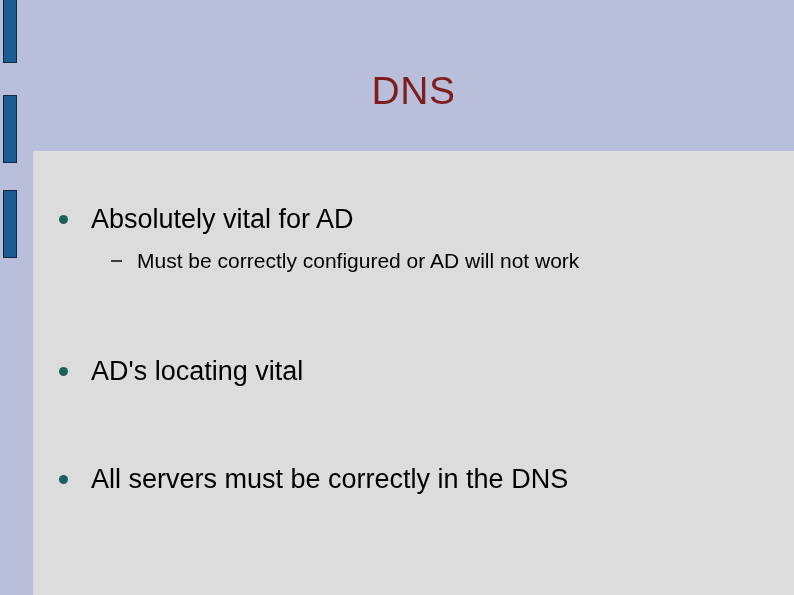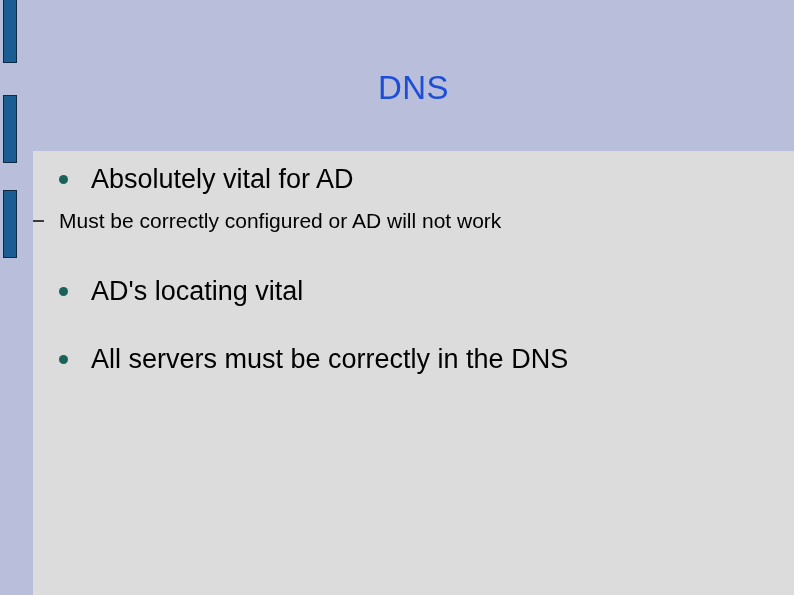--- a/index.html
+++ b/index.html
@@ -34,22 +34,22 @@
   #deco-bar-2 { top: 95px;  height: 68px; }
   #deco-bar-3 { top: 190px; height: 68px; }
 
   
   #slide-title {
     position: absolute;
     left: 33px;
     top: 70px;
     width: 761px;
     text-align: center;
-    font-size: 33px;
-    color: #1d4ed8;
+    font-size: 39px;
+    color: #7f1d1d;
     letter-spacing: 0.5px;
     line-height: 1.1;
     white-space: nowrap;
   }
 
   
   #content-panel {
     position: absolute;
     left: 33px;
     top: 151px;
@@ -64,20 +64,21 @@
     position: relative;
     display: flex;
     align-items: flex-start;
     box-sizing: border-box;
   }
 
   
   .lvl1 {
     padding-left: 26px;
     margin-bottom: 0;
+    margin-top: 40px;
   }
   .lvl1 .marker {
     flex: 0 0 auto;
     width: 32px;
     padding-top: 13px;
     line-height: 0;
   }
   .lvl1 .dot {
     display: inline-block;
     width: 9px;
@@ -88,20 +89,21 @@
   .lvl1 .text {
     flex: 1 1 auto;
     font-size: 27px;
     color: #000000;
     line-height: 1.27;
     padding-top: 0;
   }
 
   
   .lvl2 {
+    padding-left: 78px;
   }
   .lvl2 .marker {
     flex: 0 0 auto;
     width: 26px;
     padding-top: 9px;
     line-height: 0;
   }
   .lvl2 .dash {
     display: inline-block;
     width: 11px;

